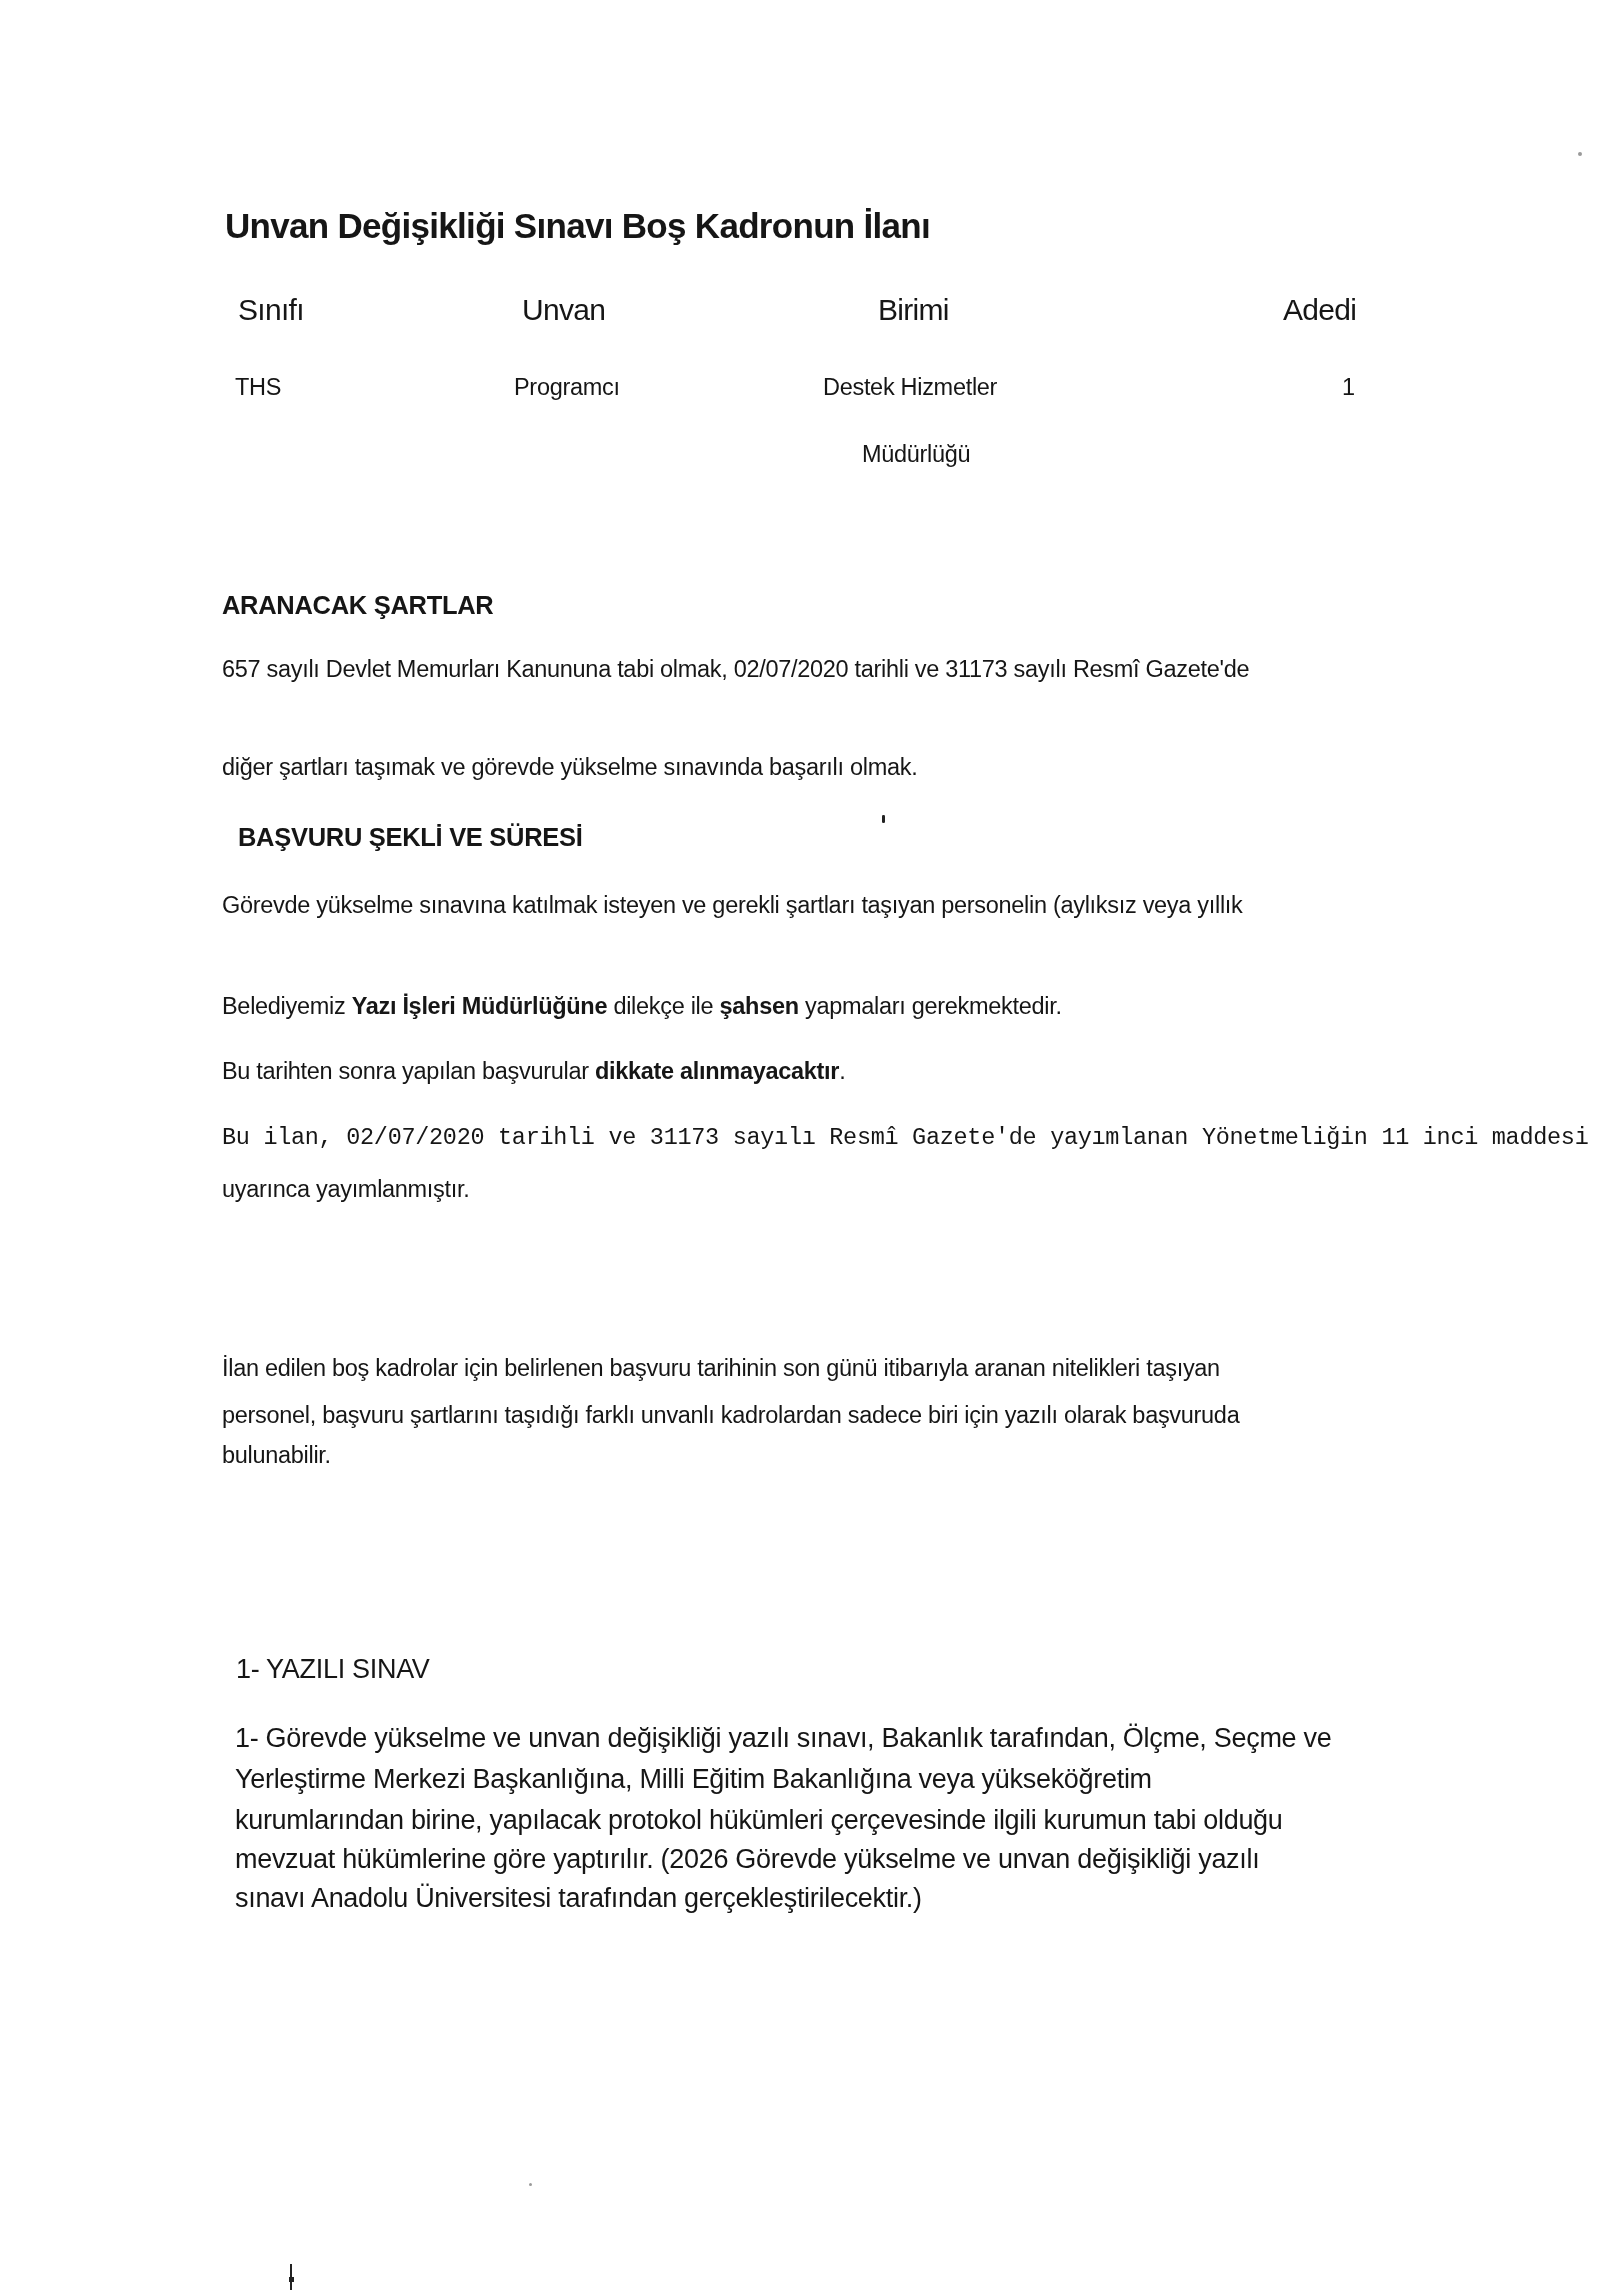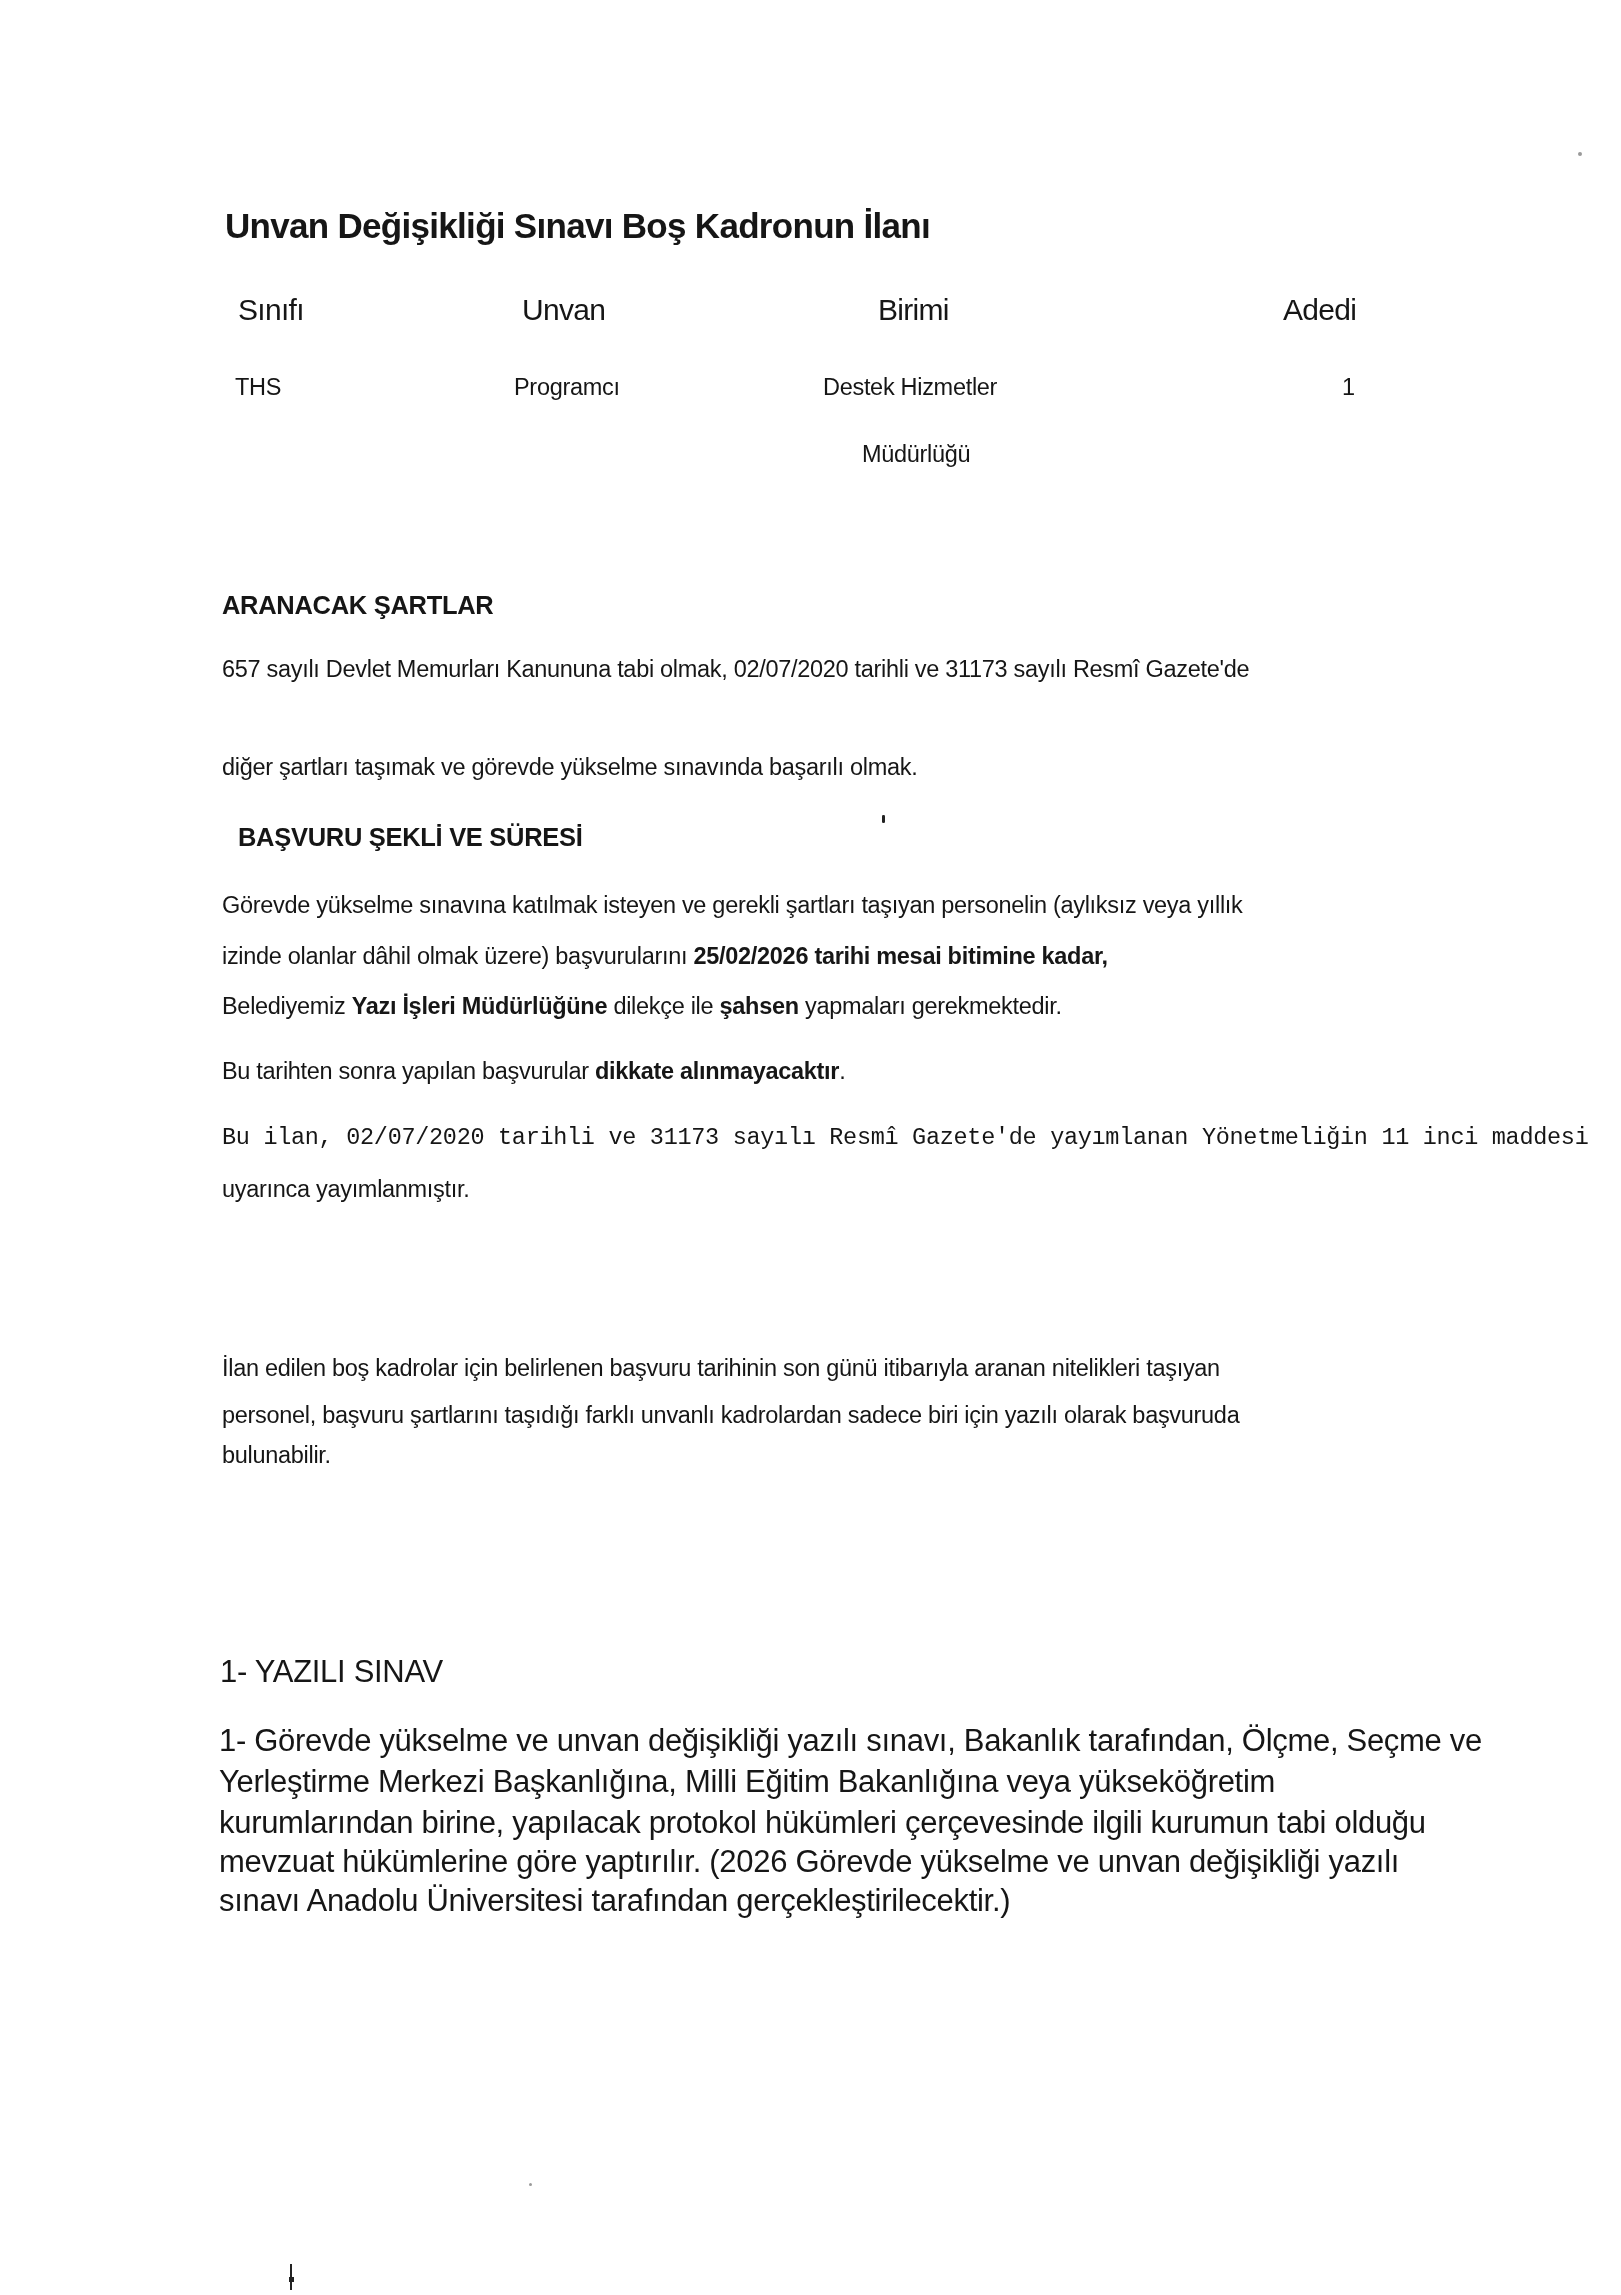--- a/index.html
+++ b/index.html
@@ -17,21 +17,21 @@
   }
   .abs {
     position: absolute;
     white-space: nowrap;
     line-height: 1;
   }
   .t-title   { font-size: 35px; font-weight: 700; letter-spacing: -0.7px; }
   .t-header  { font-size: 30px; font-weight: 400; letter-spacing: -0.7px; text-align: right; }
   .t-body    { font-size: 23.5px; font-weight: 400; letter-spacing: -0.3px; }
   .t-heading { font-size: 25.5px; font-weight: 700; letter-spacing: -0.3px; }
-  .t-sub     { font-size: 31px; font-weight: 400; letter-spacing: -0.3px; }
+  .t-sub     { font-size: 27px; font-weight: 400; letter-spacing: -0.3px; margin-left: 16px; }
   .seg-b     { font-weight: 700; }
   .artifact  { position: absolute; background: #222222; }
   .artifact.faint { background: #9a9a9a; }
 </style>
 </head>
 <body>
 
 <div class="page">
 
   <div class="abs t-title" style="left:225px; top:208px;">Unvan Değişikliği Sınavı Boş Kadronun İlanı</div>
@@ -54,23 +54,20 @@
   <div class="abs t-heading" style="left:222px; top:593px;">ARANACAK ŞARTLAR</div>
 
   <div class="abs t-body" style="left:222px; top:658px;">657 sayılı Devlet Memurları Kanununa tabi olmak, 02/07/2020 tarihli ve 31173 sayılı Resmî Gazete'de</div>
   <div class="abs t-body" style="left:222px; top:756px;">diğer şartları taşımak ve görevde yükselme sınavında başarılı olmak.</div>
 
   <div class="artifact" style="left:882px; top:815px; width:3.3px; height:7.8px; border-radius:1.3px;"></div>
 
   <div class="abs t-heading" style="left:238px; top:825px;">BAŞVURU ŞEKLİ VE SÜRESİ</div>
 
   <div class="abs t-body" style="left:222px; top:894px;">Görevde yükselme sınavına katılmak isteyen ve gerekli şartları taşıyan personelin (aylıksız veya yıllık</div>
-  <div class="abs t-body" style="left:222px; top:945px;">
-    <span>izinde olanlar dâhil olmak üzere) başvurularını </span><span class="seg-b">25/02/2026 tarihi mesai bitimine kadar,</span>
-  </div>
   <div class="abs t-body" style="left:222px; top:995px;">
     <span>Belediyemiz </span><span class="seg-b">Yazı İşleri Müdürlüğüne</span><span> dilekçe ile </span><span class="seg-b">şahsen</span><span> yapmaları gerekmektedir.</span>
   </div>
 
   <div class="abs t-body" style="left:222px; top:1060px;">
     <span>Bu tarihten sonra yapılan başvurular </span><span class="seg-b">dikkate alınmayacaktır</span><span>.</span>
   </div>
 
   <div class="abs t-body" style="left:222px; top:1126px;font-family:Liberation Mono, monospace;">Bu ilan, 02/07/2020 tarihli ve 31173 sayılı Resmî Gazete'de yayımlanan Yönetmeliğin 11 inci maddesi</div>
   <div class="abs t-body" style="left:222px; top:1178px;">uyarınca yayımlanmıştır.</div>

